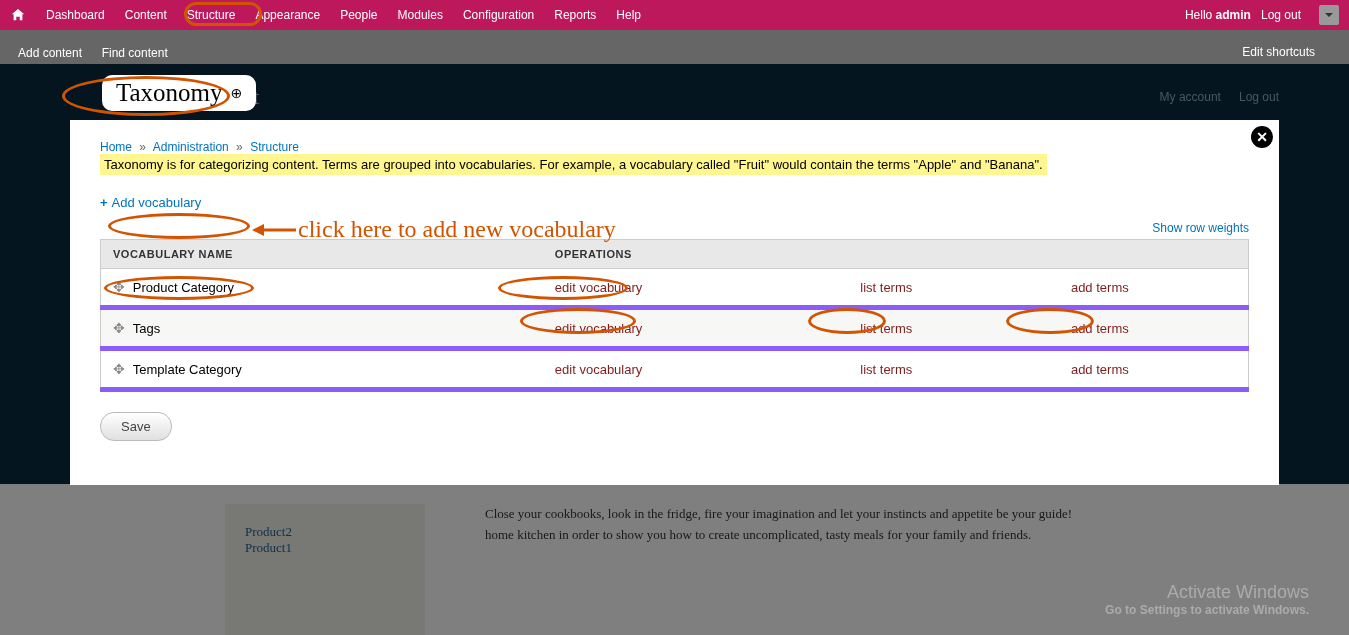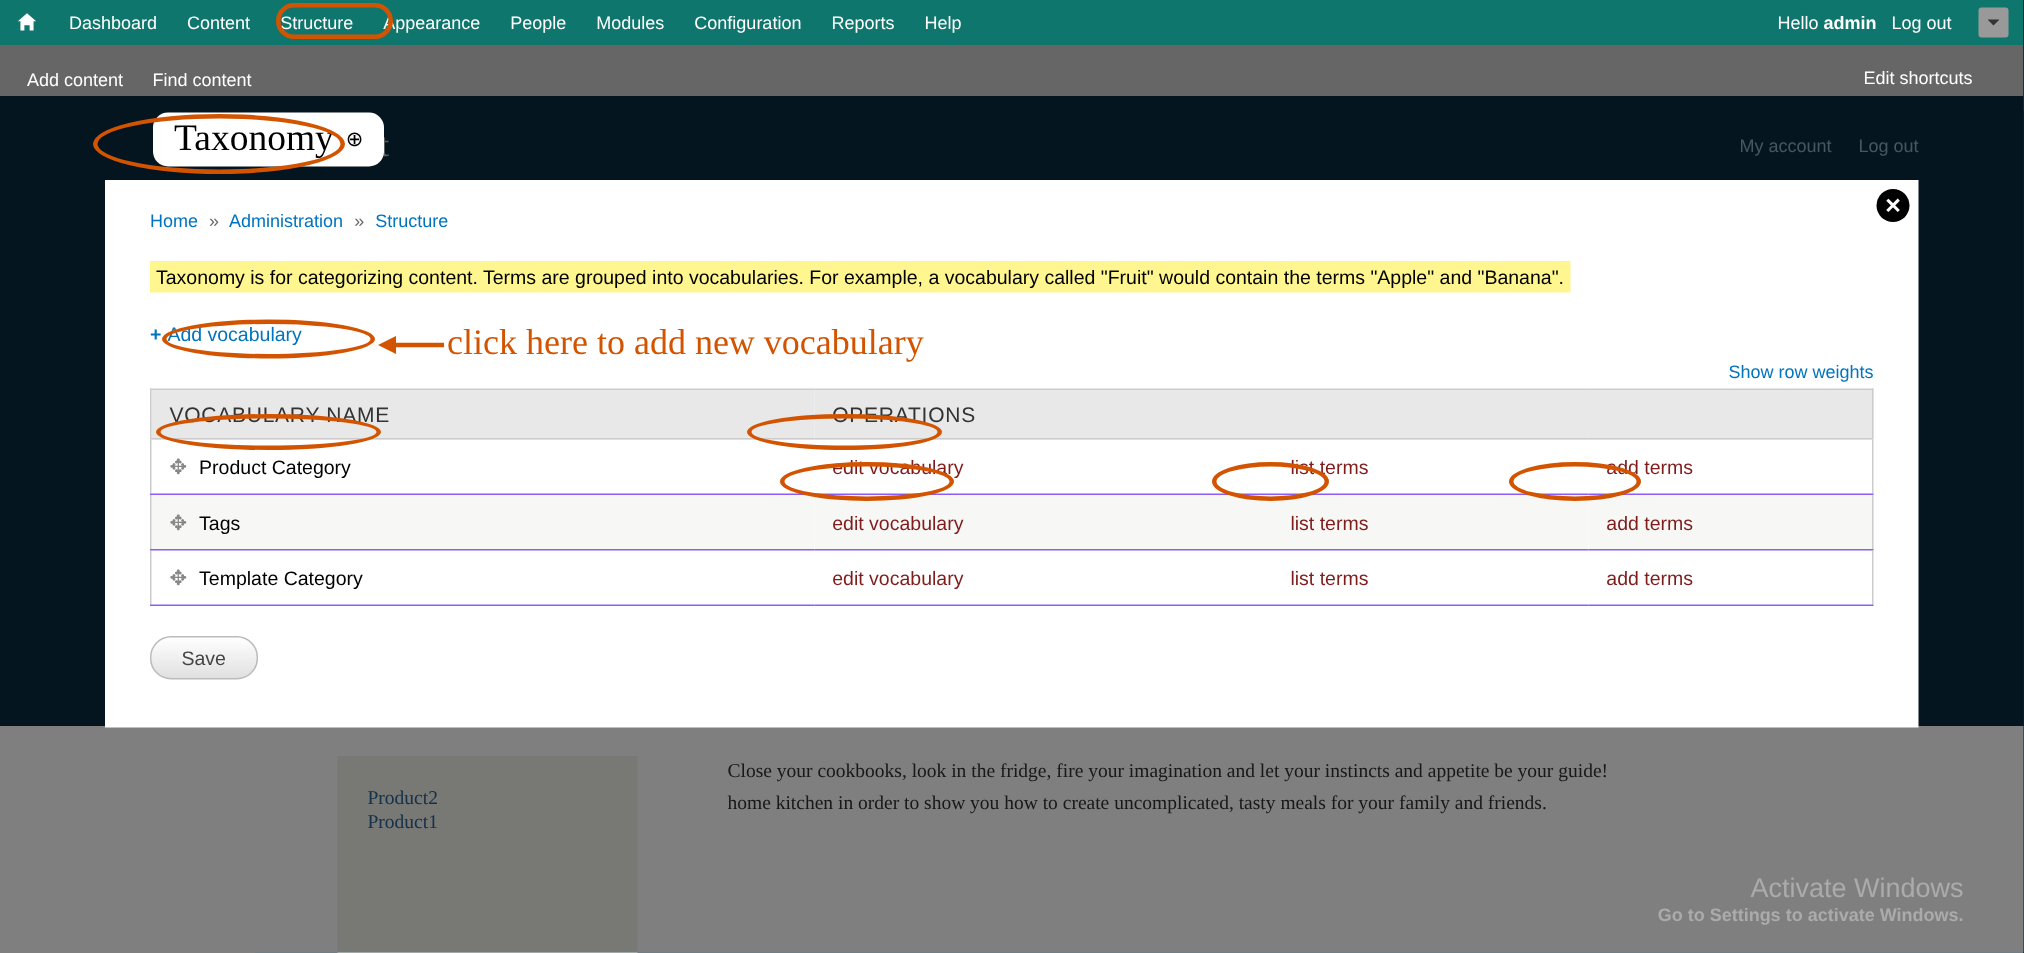--- a/index.html
+++ b/index.html
@@ -1,19 +1,19 @@
 <!DOCTYPE html>
 <html><head>
 <meta charset="utf-8">
 <style>
 * { margin: 0; padding: 0; box-sizing: border-box; }
 body { font-family: "Lucida Grande", Verdana, sans-serif; font-size: 13px; background: #0a2a3e; width: 1349px; height: 635px; overflow: hidden; position: relative; }
 
 
-.admin-bar { background: #0f766e; height: 30px; display: flex; align-items: center; padding: 0 10px; color: #fff; justify-content: space-between; }
+.admin-bar { background: #be185d; height: 30px; display: flex; align-items: center; padding: 0 10px; color: #fff; justify-content: space-between; }
 .admin-left { display: flex; align-items: center; gap: 0; }
 .admin-left .home-icon { width: 16px; height: 16px; margin-right: 10px; display: flex; align-items: center; justify-content: center; }
 .admin-left a { color: #fff; text-decoration: none; padding: 8px 10px; font-size: 12px; }
 .admin-right { display: flex; align-items: center; gap: 10px; }
 .admin-right span { color: #fff; font-size: 12px; }
 .admin-right a { color: #fff; text-decoration: none; font-size: 12px; }
 .admin-right .dropdown { background: #999; width: 20px; height: 20px; border-radius: 2px; display: flex; align-items: center; justify-content: center; margin-left: 8px; }
 
 
 .shortcut-bar { background: #666; height: 44px; display: flex; align-items: center; padding: 0 18px; justify-content: space-between; }
@@ -36,36 +36,36 @@
 .overlay-dim { position: absolute; top: 64px; left: 0; right: 0; bottom: 0; background: rgba(0,0,0,0.5); }
 
 
 .overlay-title-bar { position: absolute; top: 75px; left: 70px; right: 70px; display: flex; align-items: center; justify-content: space-between; padding-left: 32px; }
 .overlay-title { background: #fff; color: #000; font-size: 25px; font-family: Georgia, serif; padding: 4px 14px; border-radius: 10px; display: inline-flex; align-items: center; gap: 8px; }
 .overlay-title .add-icon { font-size: 14px; }
 
 .overlay-panel { position: absolute; top: 120px; left: 70px; right: 70px; bottom: 150px; background: #fff; border-radius: 0; padding: 20px 30px; }
 .close-btn { position: absolute; top: 126px; right: 76px; width: 22px; height: 22px; background: #000; border-radius: 50%; color: #fff; display: flex; align-items: center; justify-content: center; font-weight: bold; cursor: pointer; font-size: 14px; }
 
-.breadcrumb { font-size: 12px; color: #666; margin-bottom: 20px; }
+.breadcrumb { font-size: 12px; color: #666; }
 .breadcrumb a { color: #0074bd; text-decoration: none; }
 .breadcrumb .sep { margin: 0 4px; }
 
 .intro-text { background: #fff68f; padding: 3px 4px; font-size: 13px; margin-bottom: 20px; display: inline-block; }
 
 .add-vocab { margin-bottom: 10px; }
 .add-vocab a { color: #0074bd; text-decoration: none; font-size: 13px; }
 .add-vocab .plus { color: #0074bd; font-weight: bold; margin-right: 4px; }
 
 .show-weights { text-align: right; margin-bottom: 4px; }
 .show-weights a { color: #0074bd; text-decoration: none; font-size: 12px; }
 
 .vocab-table { width: 100%; border-collapse: collapse; border: 1px solid #ccc; }
-.vocab-table th { background: #e8e8e8; text-align: left; padding: 8px 12px; font-size: 14px; font-weight: normal; color: #333; border-bottom: 1px solid #ccc; letter-spacing: 0.5px; }
-.vocab-table td { padding: 10px 12px; font-size: 13px; border-bottom: 1px solid #8b5cf6; }
+.vocab-table th { background: #e8e8e8; text-align: left; padding: 8px 12px; font-size: 11px; font-weight: bold; color: #333; border-bottom: 1px solid #ccc; letter-spacing: 0.5px; }
+.vocab-table td { padding: 10px 12px; font-size: 13px; border-bottom: 5px solid #8b5cf6; }
 .vocab-table tr:nth-child(even) td { background: #f7f7f5; }
 .vocab-table .drag { color: #888; cursor: move; margin-right: 8px; font-size: 14px; }
 .vocab-table a { color: #7f1d1d; text-decoration: none; }
 .vocab-table .op1 { width: 290px; }
 .vocab-table .op2 { width: 200px; }
 .vocab-table .op3 { width: 180px; margin-top: 44px; }
 
 .save-btn { margin-top: 20px; background: linear-gradient(#fff, #e0e0e0); border: 1px solid #bbb; border-radius: 14px; padding: 6px 20px; font-size: 13px; color: #444; cursor: pointer; }
 
 

